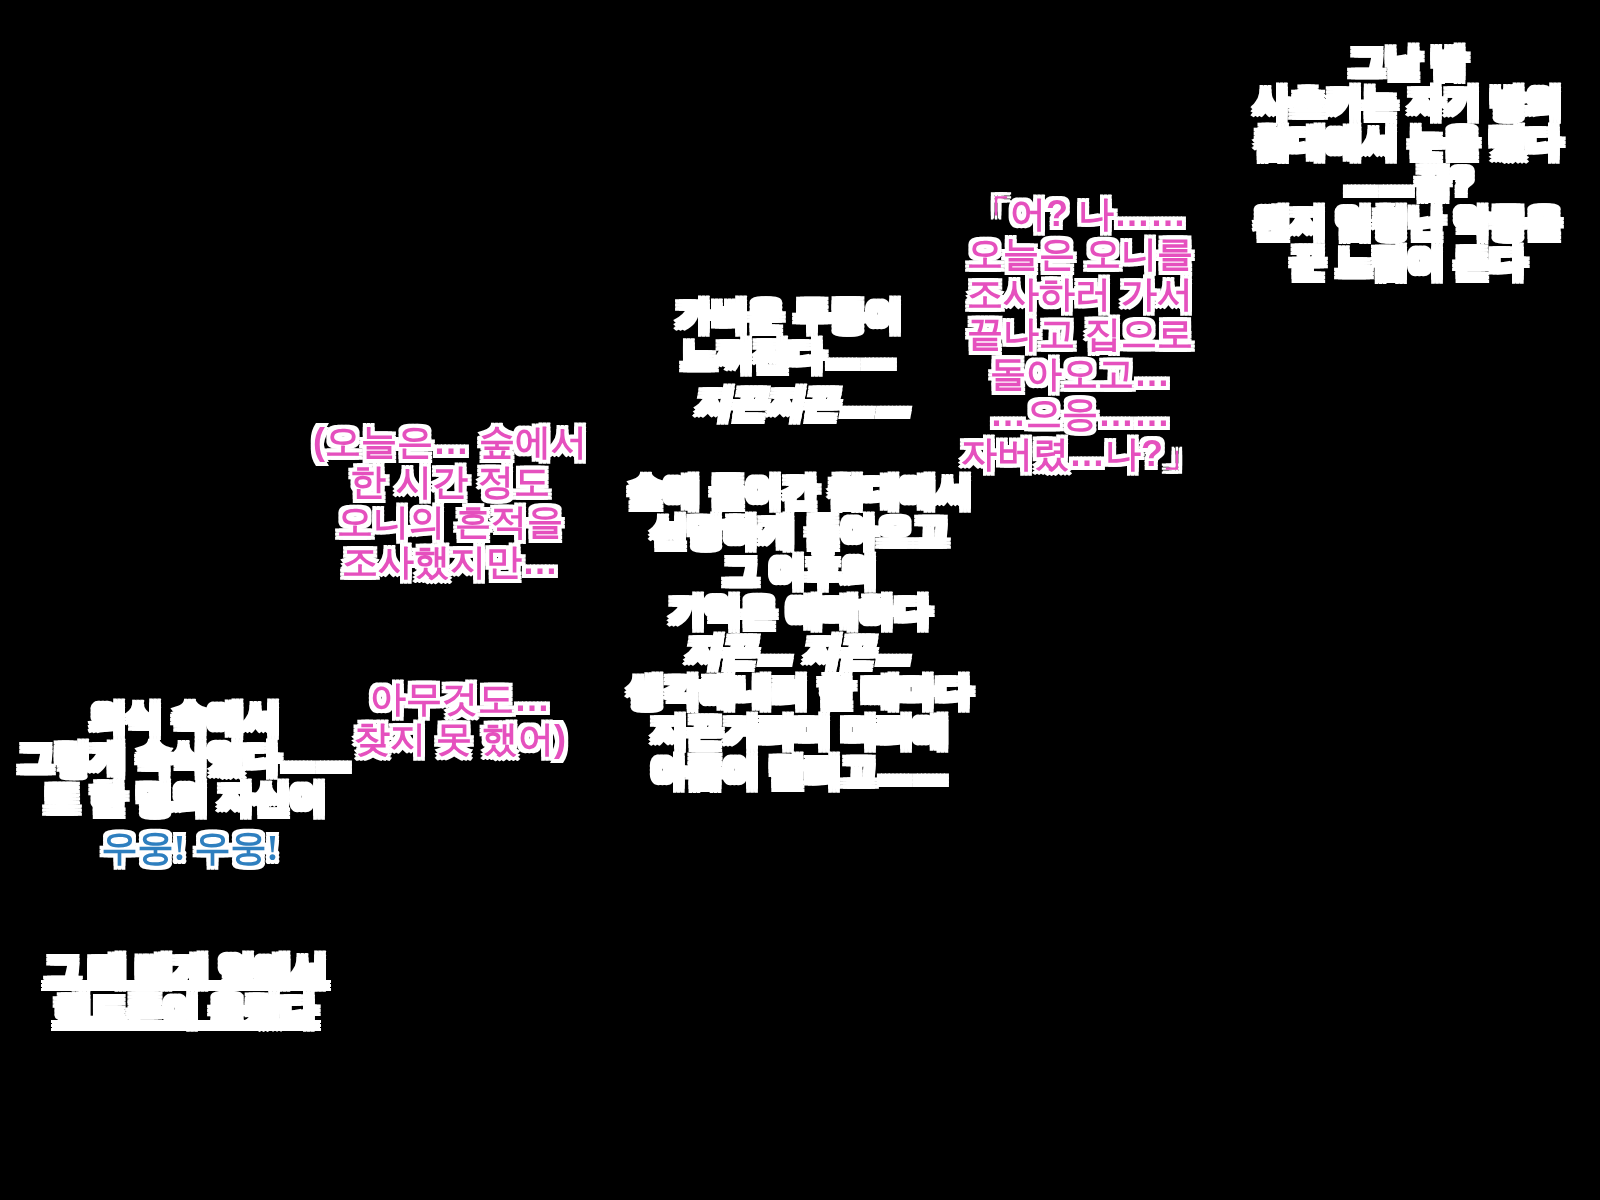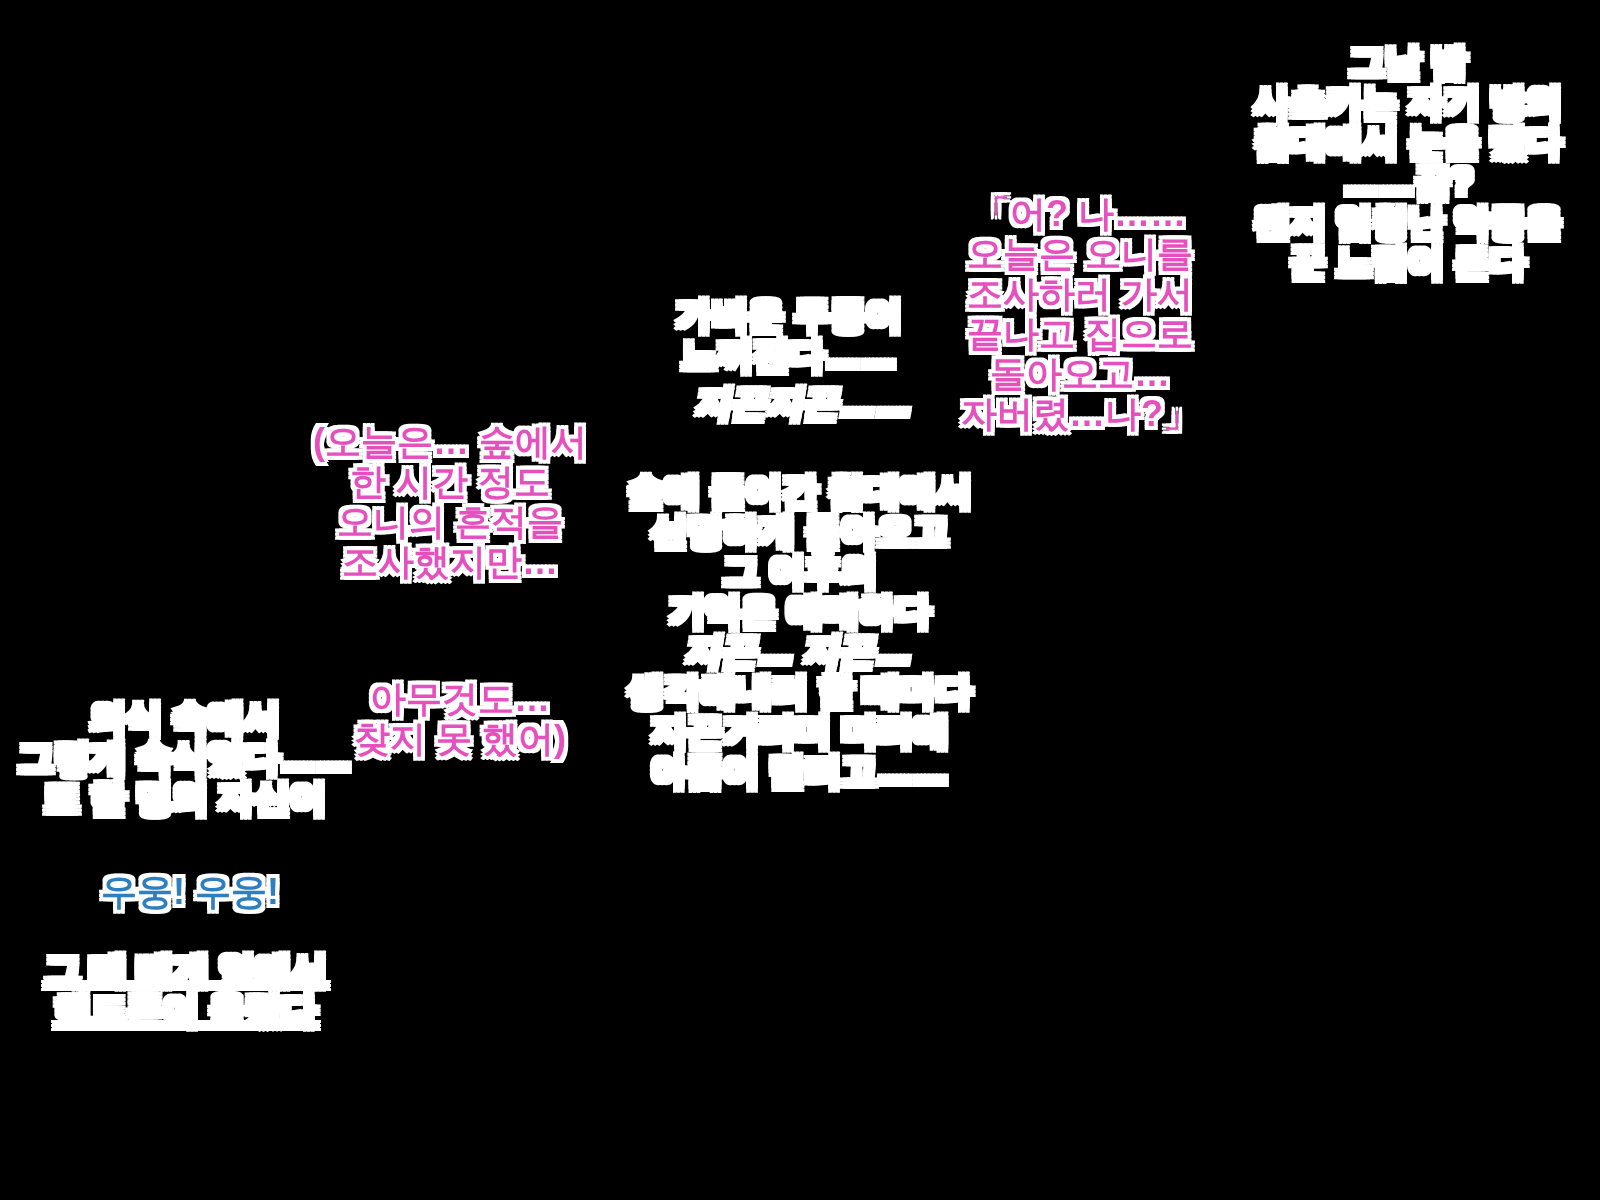--- a/index.html
+++ b/index.html
@@ -64,21 +64,21 @@
 
   
   #narration-night   { left: 1408px; top: 42px;  }
   #dialogue-satsuki  { left: 1080px; top: 152px; margin-top: 42px; }
   #narration-headache{ left: 789px;  top: 248px; margin-top: 47px; }
   #sfx-throb         { left: 805px;  top: 383px; }
   #monologue-inner-1 { left: 450px;  top: 410px; margin-top: 12px; }
   #narration-memory  { left: 800px;  top: 471px; }
   #monologue-inner-2 { left: 460px;  top: 655px; margin-top: 24px; }
   #narration-whisper { left: 185px;  top: 698px; }
-  #sfx-phone         { left: 190px;  top: 872px; }
+  #sfx-phone         { left: 190px;  top: 828px; font-family: Liberation Serif, serif; }
   #narration-phone   { left: 186px;  top: 950px; text-decoration: underline; }
 </style>
 </head>
 <body>
 
 <div id="screen">
 
   <div id="narration-night" class="tblock white">
     <div>그날 밤</div>
     <div>사츠키는 자기 방의</div>
@@ -87,20 +87,21 @@
     <div>왠지 엄청난 악몽을</div>
     <div>꾼 느낌이 든다</div>
   </div>
 
   <div id="dialogue-satsuki" class="tblock pink">
     <div>「어? 나……</div>
     <div>오늘은 오니를</div>
     <div>조사하러 가서</div>
     <div>끝나고 집으로</div>
     <div>돌아오고…</div>
+    <div>…으응……</div>
     <div>자버렸…나?」</div>
   </div>
 
   <div id="narration-headache" class="tblock white">
     <div>가벼운 두통이</div>
     <div>느껴진다……</div>
   </div>
 
   <div id="sfx-throb" class="tblock white">
     <div class="slant">지끈지끈……</div>

